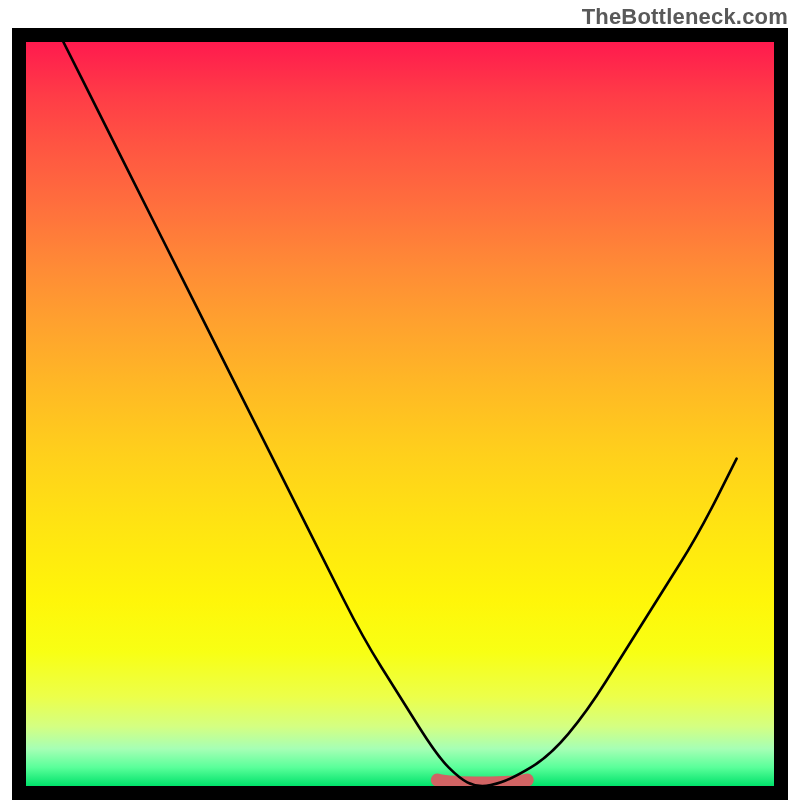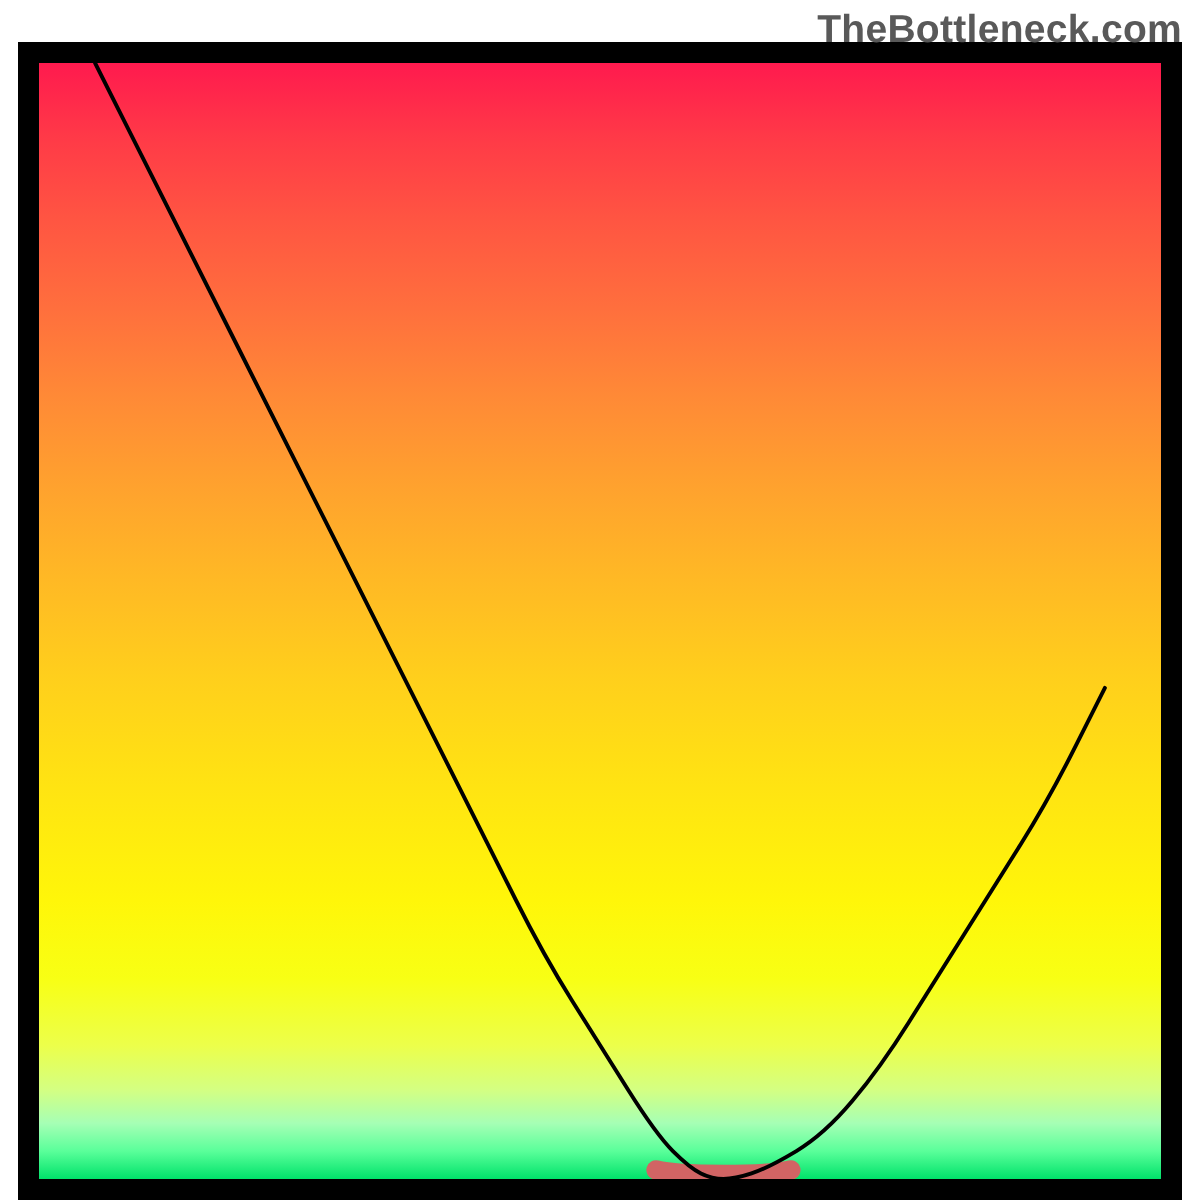--- a/index.html
+++ b/index.html
@@ -13,21 +13,21 @@
   }
   .frame {
     position: relative;
     width: 800px;
     height: 800px;
   }
   .watermark {
     position: absolute;
     top: 4px;
     right: 12px;
-    font-size: 26px;
+    font-size: 22px;
     font-weight: 600;
     color: #595959;
     letter-spacing: 0.2px;
     z-index: 10;
   }
   .chart-outer {
     position: absolute;
     top: 28px;
     left: 12px;
     width: 776px;

